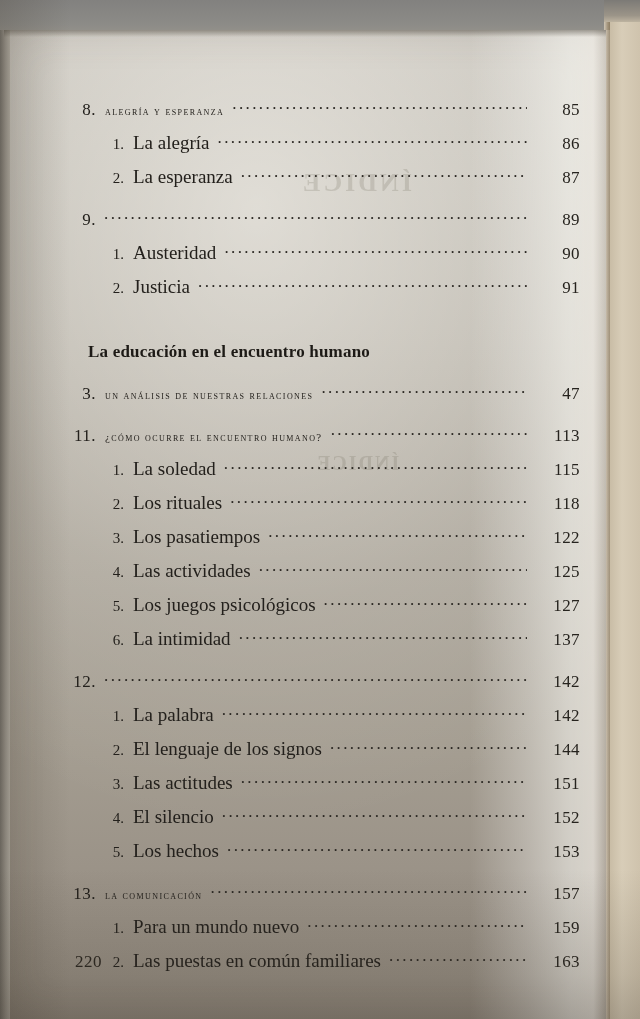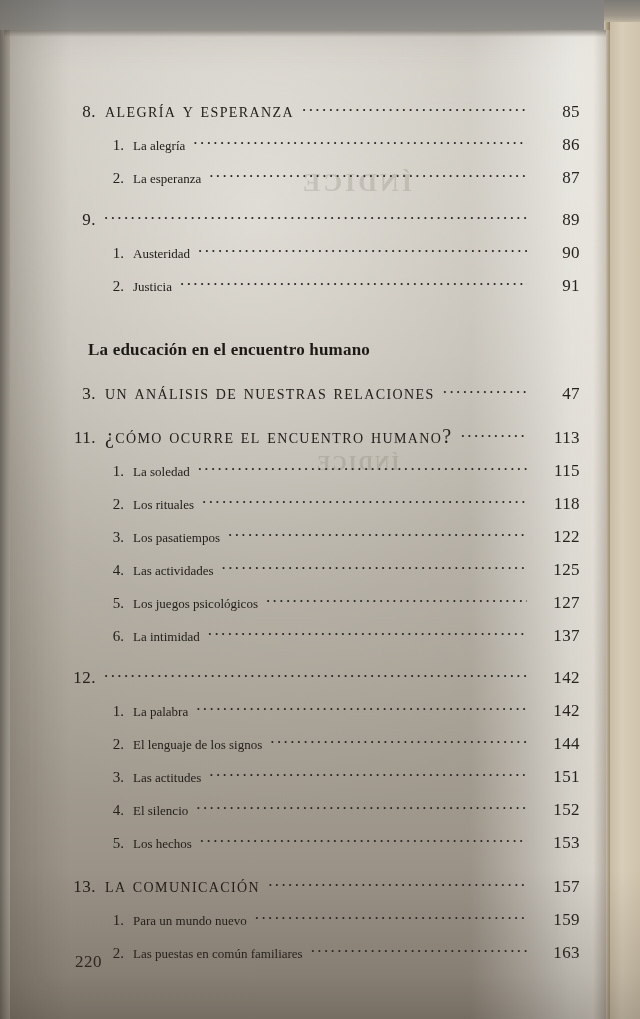--- a/index.html
+++ b/index.html
@@ -109,40 +109,40 @@
   
   .chap { margin-top: 21px; }
   .chap .num {
     width: 36px;
     text-align: right;
     font-size: 17px;
     letter-spacing: 0.5px;
     flex: 0 0 36px;
   }
   .chap .label {
-    font-size: 20px;
+    font-size: 11px;
     font-variant: small-caps;
     text-transform: lowercase;
     letter-spacing: 1.4px;
     white-space: nowrap;
     padding-left: 9px;
   }
   
   .chap .label::first-letter { font-size: 1em; }
 
   
   .sub { margin-top: 12px; }
   .sub .num {
     width: 64px;
     text-align: right;
     font-size: 15px;
     flex: 0 0 64px;
   }
   .sub .label {
-    font-size: 13px;
+    font-size: 19px;
     white-space: nowrap;
     padding-left: 9px;
   }
 
   .leader {
     flex: 1 1 auto;
     margin: 0 7px 0 8px;
     position: relative;
     height: 1em;
     overflow: hidden;

